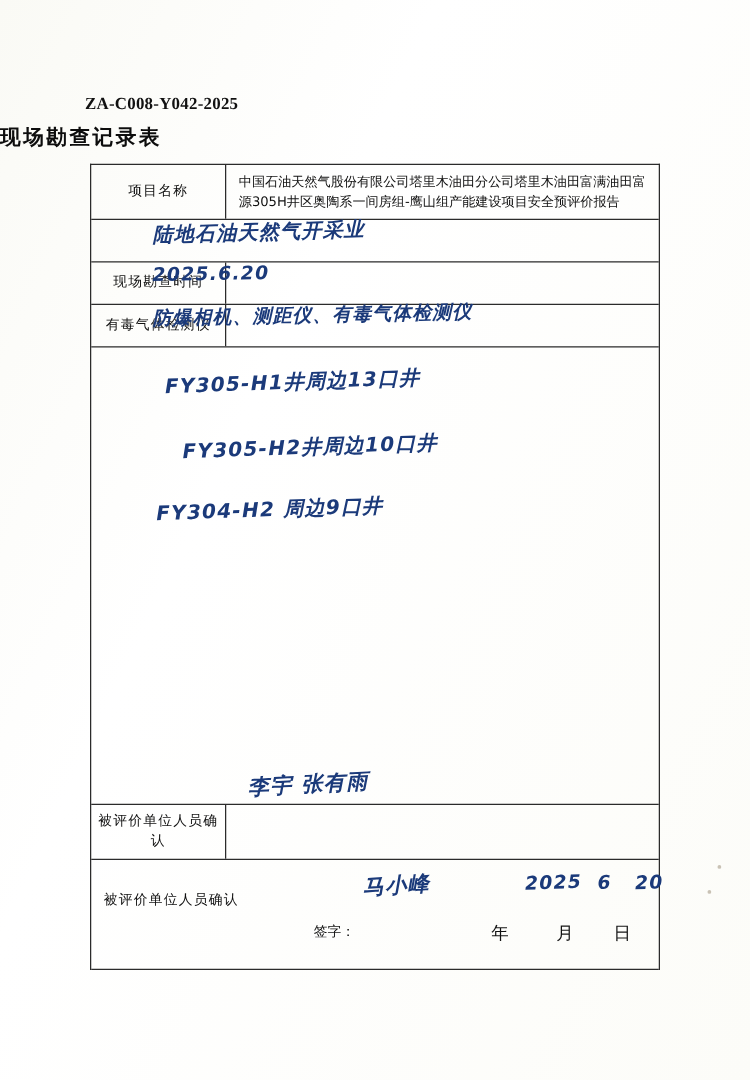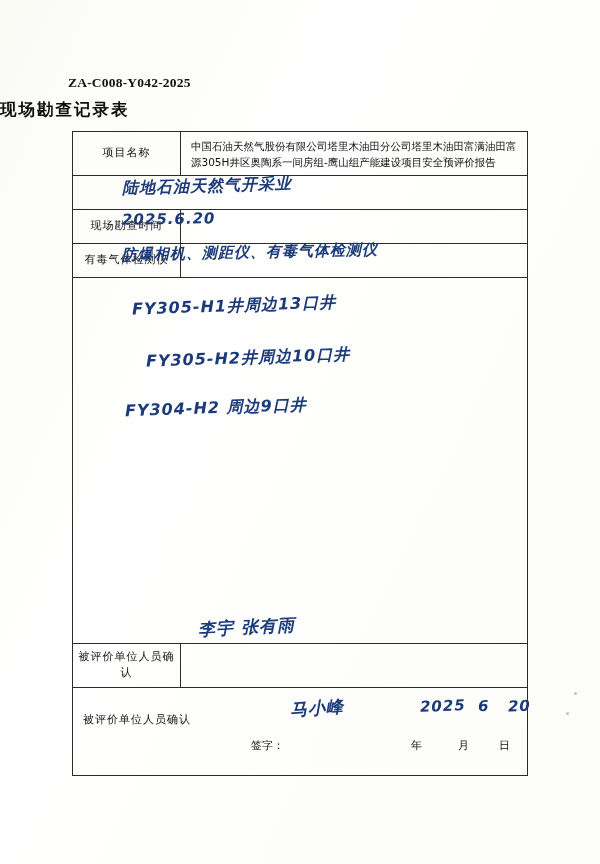--- a/index.html
+++ b/index.html
@@ -138,23 +138,23 @@
   .confirm-sign-label {
     position: absolute;
     left: 178px;
     top: 50px;
     font-size: 11px;
     font-family: "DejaVu Sans", sans-serif;
     color: #111;
   }
   .confirm-date {
     position: absolute;
-    left: 338px;
+    left: 320px;
     top: 50px;
-    font-size: 11px;
+    font-size: 14px;
     font-family: "DejaVu Sans", sans-serif;
     color: #111;
     letter-spacing: 1px;
   }
 
   
   .hand {
     font-family: "DejaVu Sans", sans-serif;
     color: #14306b;
     position: absolute;

